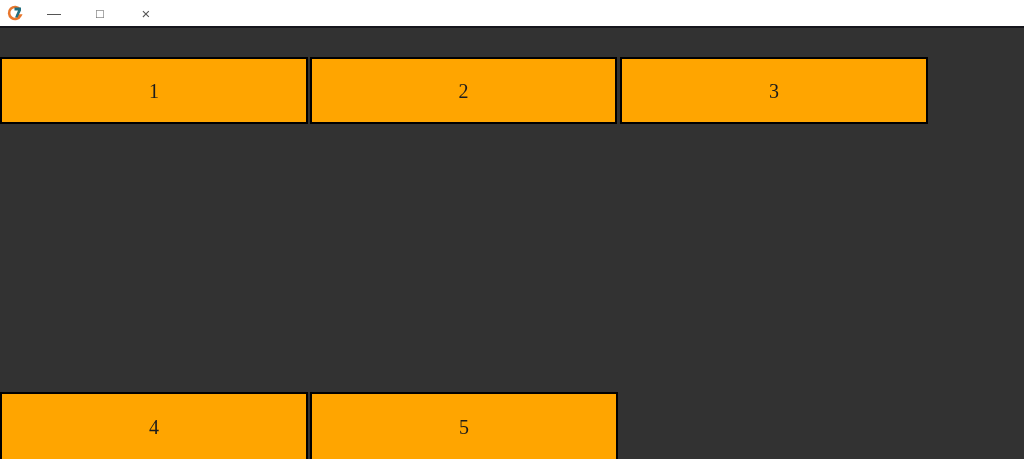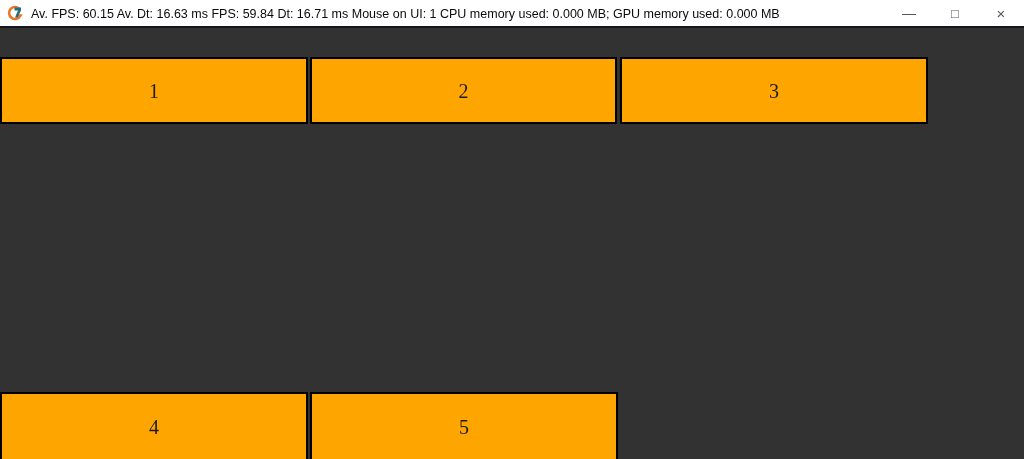--- a/index.html
+++ b/index.html
@@ -93,21 +93,20 @@
 </head>
 <body>
 
 <div class="window">
 
   <div class="titlebar">
     <svg class="app-icon" viewBox="0 0 16 16" xmlns="http://www.w3.org/2000/svg">
       <path d="M13 4.5 A6 6 0 1 0 13.5 10.5 L9.5 10.5" stroke="#e8762c" stroke-width="2.6" fill="none"></path>
       <path d="M7.5 2.6 L14 2.6 L14 5.4 L10.5 12.5 L8 12.5 L11 5.4 L7.5 5.4 Z" fill="#1f6f80"></path>
     </svg>
-    <div class="window-title">Av. FPS: 60.15 Av. Dt: 16.63 ms FPS: 59.84 Dt: 16.71 ms Mouse on UI: 1 CPU memory used: 0.000 MB; GPU memory used: 0.000 MB</div>
     <div class="caption-buttons">
       <div class="caption-btn minimize">
         <span>—</span>
       </div>
       <div class="caption-btn maximize">
         <span>□</span>
       </div>
       <div class="caption-btn close">
         <span>×</span>
       </div>

